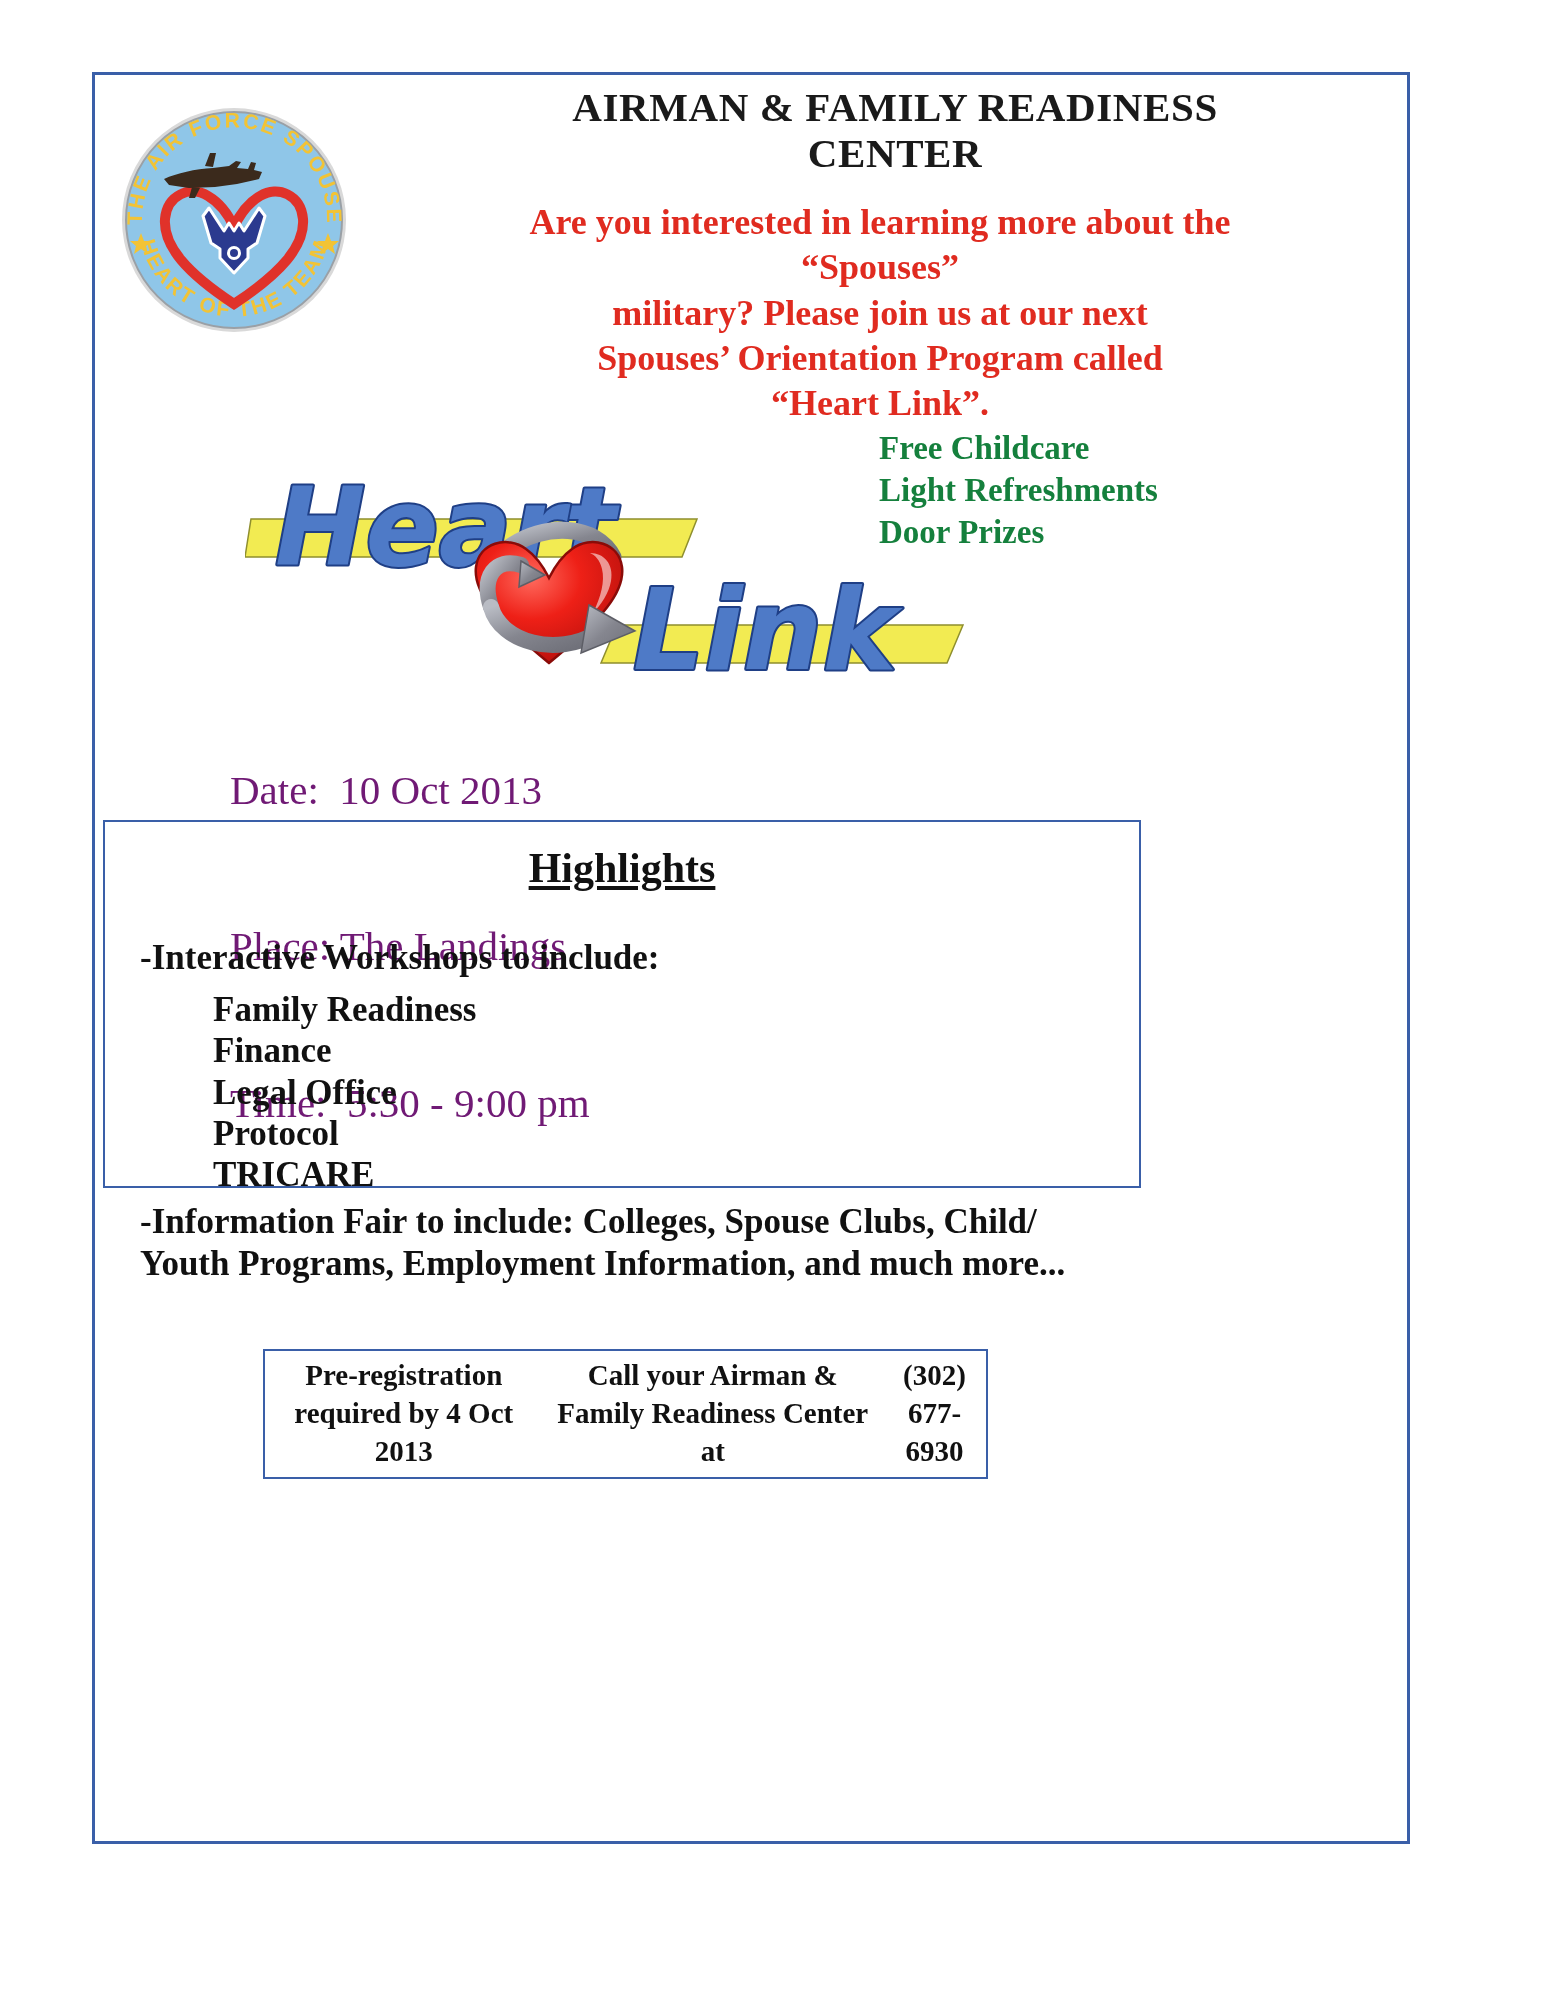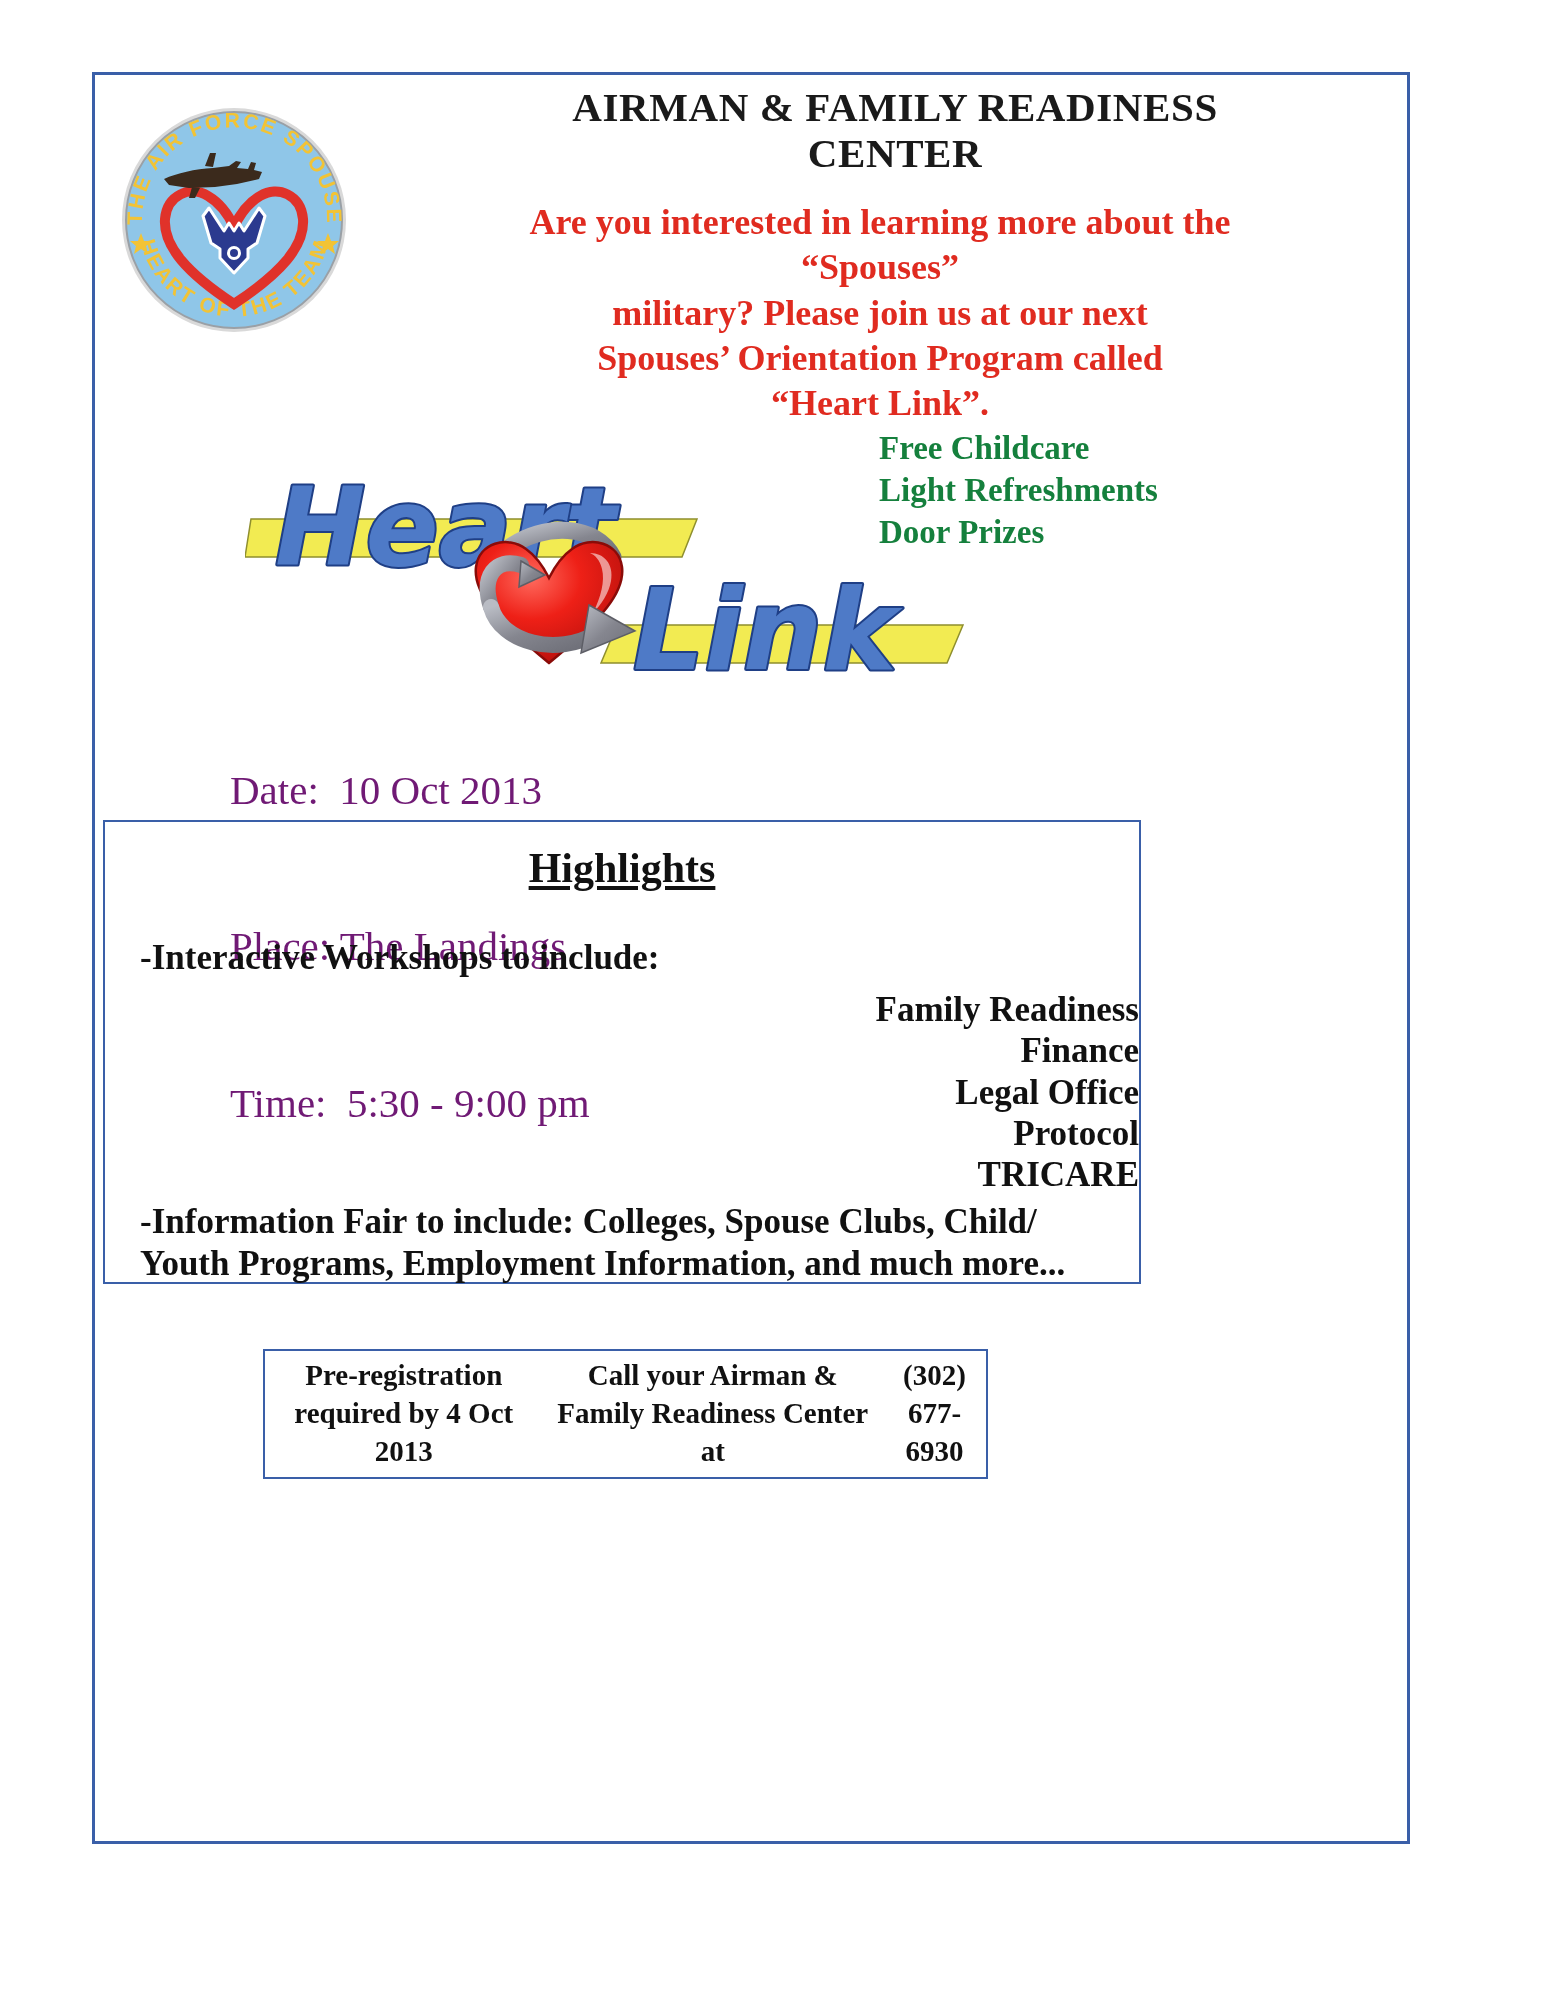--- a/index.html
+++ b/index.html
@@ -106,21 +106,21 @@
     color: #701a75;
     white-space: pre;
   }
 
   
   #highlights-box {
     position: absolute;
     left: 8px;
     top: 745px;
     width: 1038px;
-    height: 464px;
+    height: 368px;
     border: 2px solid #3a5fa8;
     box-sizing: border-box;
   }
   #highlights-title {
     margin-top: 22px;
     text-align: center;
     font-weight: bold;
     font-size: 42px;
     text-decoration: underline;
     text-underline-offset: 4px;
@@ -133,21 +133,20 @@
     color: #111111;
   }
   #workshop-list {
     list-style: none;
     margin: 2px 0 0 0;
     padding: 0 0 0 108px;
     font-weight: bold;
     font-size: 35px;
     line-height: 1.18;
     color: #111111;
-    text-align: right;
   }
   #infofair {
     margin: 6px 0 0 35px;
     font-weight: bold;
     font-size: 35px;
     line-height: 1.18;
     color: #111111;
     max-width: 960px;
   }
 

